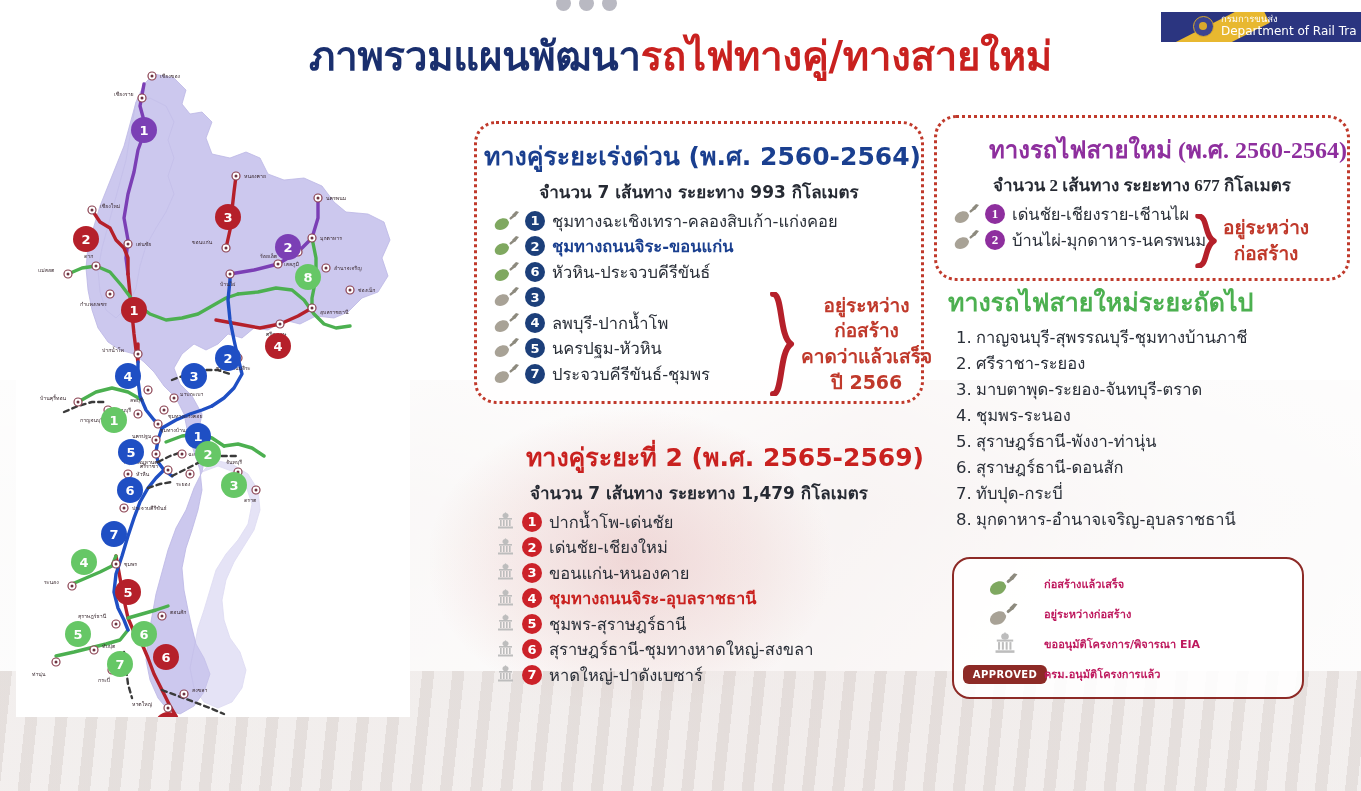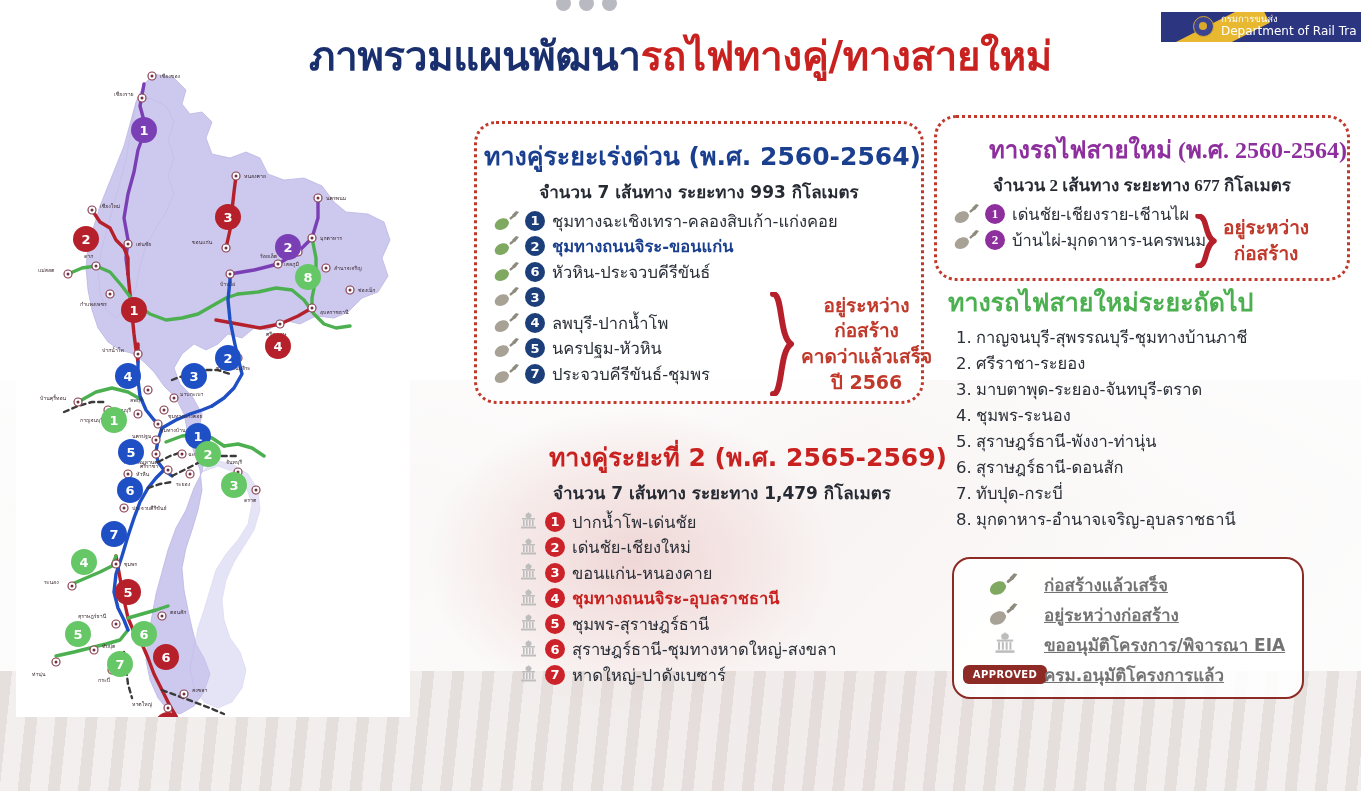--- a/index.html
+++ b/index.html
@@ -228,21 +228,21 @@
     font-weight: bold;
     line-height: 1.35;
     text-align: center;
     margin-left: 6px;
     white-space: nowrap;
   }
 
   
   #sec-phase2 {
     position: absolute;
-    left: 497px; top: 437px;
+    left: 474px; top: 437px;
     width: 450px; height: 250px;
     z-index: 4;
   }
   #sec-phase2 .box-title { font-size: 25px; margin-top: 0; }
 
   
   #sec-next {
     position: absolute;
     left: 948px; top: 282px;
     width: 400px; height: 240px;
@@ -283,25 +283,24 @@
     padding-left: 12px;
   }
   .lg-ic {
     width: 78px;
     flex: 0 0 78px;
     display: flex;
     align-items: flex-start;
     justify-content: center;
   }
   .lg-label {
-    font-size: 17px;
+    font-size: 11px;
     font-weight: bold;
-    color: #737373;
+    color: #be185d;
     white-space: nowrap;
-    text-decoration: underline;
   }
   .approved-badge {
     background: #8d2a26;
     color: #fff;
     font-size: 10px;
     font-weight: bold;
     letter-spacing: 0.4px;
     padding: 4px 10px;
     border-radius: 6px;
   }

